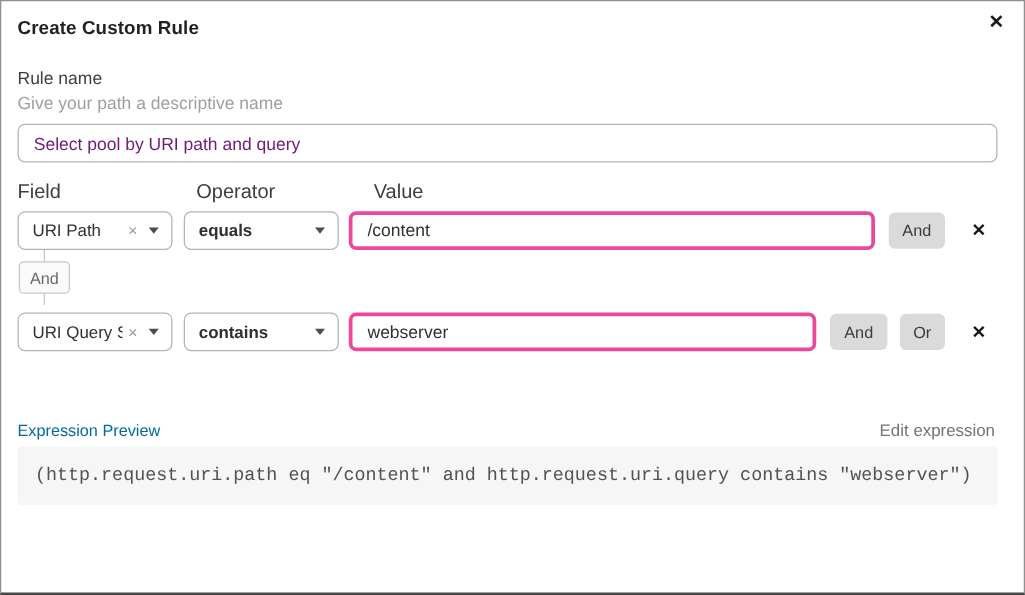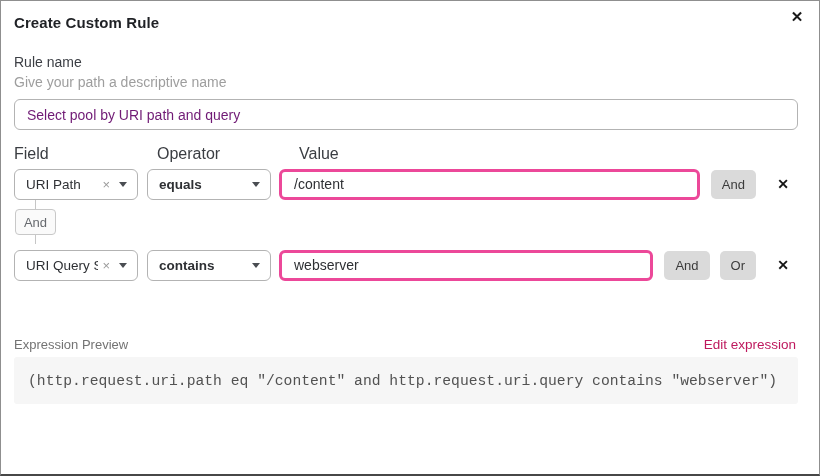--- a/index.html
+++ b/index.html
@@ -100,22 +100,22 @@
   .and-chip {
     width:41px; height:26px; margin-left:1px;
     background:#fafafa; border:1px solid #c8c8c8; border-radius:4px;
     display:flex; align-items:center; justify-content:center;
     font-size:13px; color:#66696e;
   }
   .preview-header {
     margin-top:56px;
     display:flex; align-items:center; justify-content:space-between;
   }
-  .preview-label { font-size:13px; color:#737373; }
-  .edit-link { font-size:13.5px; color:#be185d; text-decoration:none; cursor:pointer; }
+  .preview-label { font-size:13px; color:#0369a1; }
+  .edit-link { font-size:13.5px; color:#737373; text-decoration:none; cursor:pointer; }
   .code-block {
     margin-top:5px;
     width:784px; height:47px;
     background:#f6f6f6; border-radius:3px;
     display:flex; align-items:center;
     padding:0 14px;
     font-family:"Liberation Mono", "DejaVu Sans Mono", monospace;
     font-size:14.7px; color:#525252;
     white-space:pre; overflow:hidden;
   }

